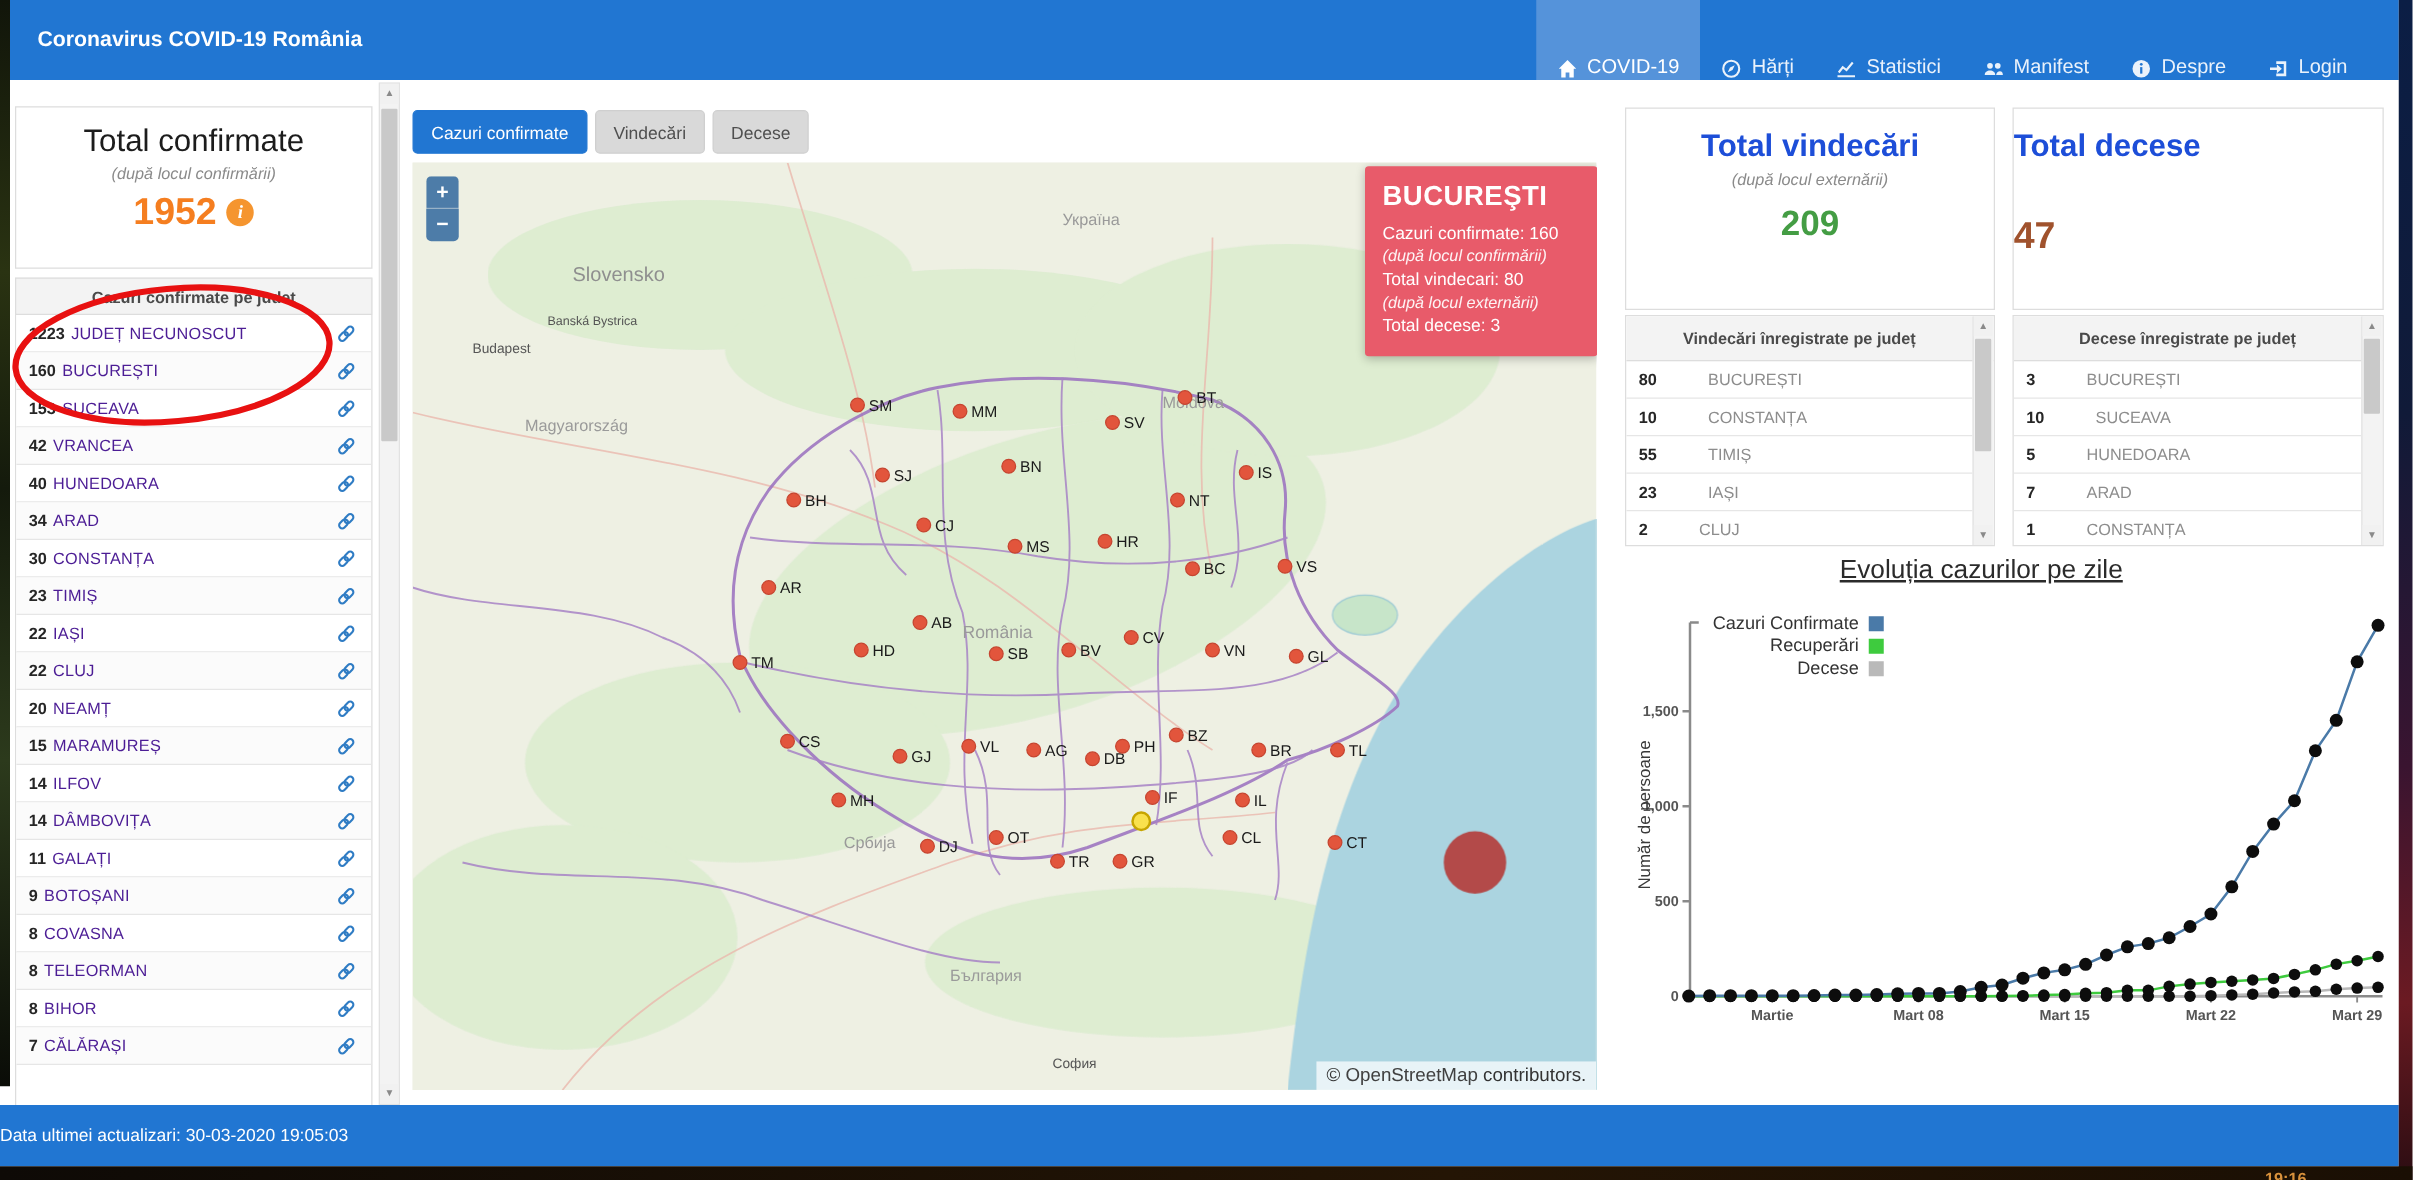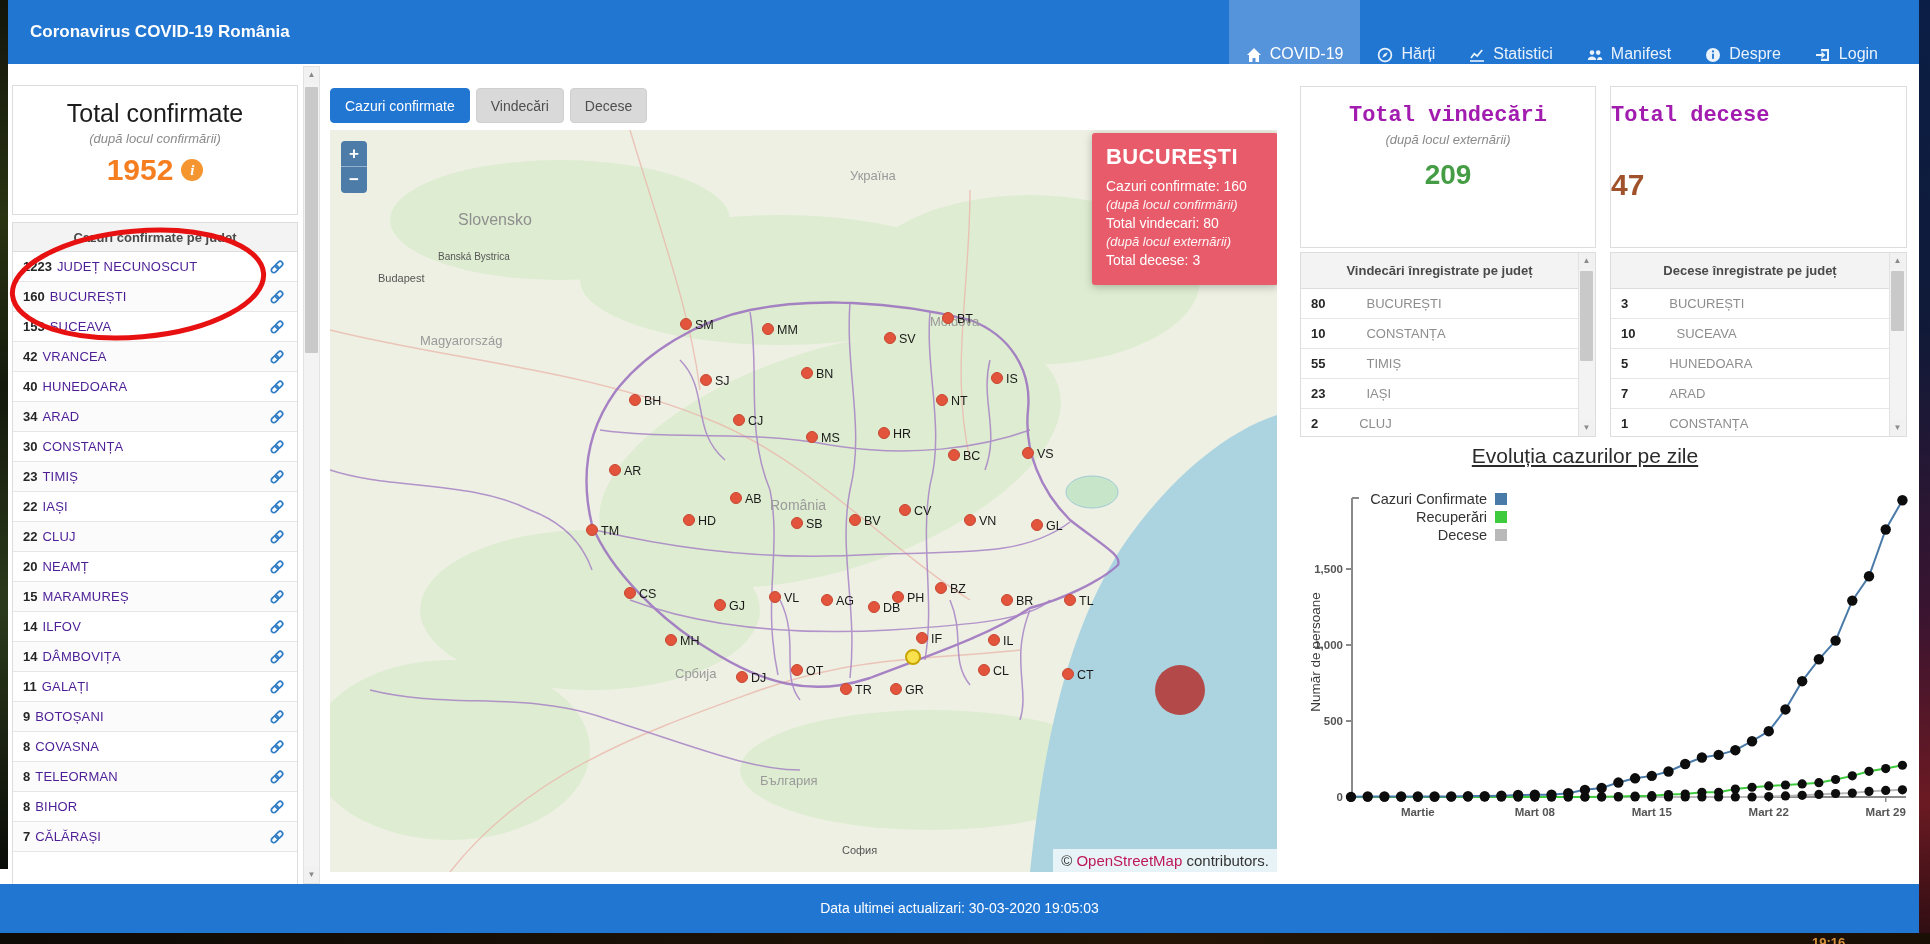--- a/index.html
+++ b/index.html
@@ -22,21 +22,21 @@
             font-size:17px; font-weight:bold; }
   .nav-items { position:absolute; right:24px; top:0; height:64px; display:flex; }
   .nav-item { height:64px; display:flex; align-items:flex-end; gap:8px; padding:1px 17px;
               color:#eaf2fb; font-size:16px; cursor:pointer; }
   .nav-item.active { background:#5593da; color:#fff; }
   .nicon { width:16px; height:16px; display:inline-block; }
   .nicon svg { width:16px; height:16px; display:block; }
 
   
   .footer { left:0; top:884px; width:1919px; height:49px; background:#2176d2; z-index:40;
-            color:#fff; font-size:14px; text-align:center; line-height:49px; }
+            color:#fff; font-size:14px; line-height:49px; }
 
   
   .card { background:#fff; border:1px solid #ddd; }
   .card-confirm { left:12px; top:85px; width:286px; height:130px; text-align:center; }
   .cc-title { font-size:25px; font-weight:normal; color:#1c1c1c; margin-top:13px; }
   .cc-sub   { font-size:13px; font-style:italic; color:#8a8a8a; margin-top:3px; }
   .cc-total { font-size:30px; font-weight:bold; color:#f57e20; margin-top:7px;
               display:flex; align-items:center; justify-content:center; gap:8px; }
   .info-badge { width:22px; height:22px; border-radius:50%; background:#f5952f; color:#fff;
               font-size:15px; font-weight:bold; font-family:"Liberation Serif",serif;
@@ -75,26 +75,26 @@
   .zbtn.zin  { border-radius:4px 4px 0 0; border-bottom:1px solid rgba(255,255,255,.4); }
   .zbtn.zout { border-radius:0 0 4px 4px; }
   .popup { position:absolute; left:762px; top:3px; width:186px; height:152px; z-index:6;
            background:#e85b6a; color:#fff; padding:11px 14px; border-radius:3px;
            box-shadow:0 2px 8px rgba(0,0,0,.25); }
   .pp-title { font-size:22px; font-weight:bold; letter-spacing:.4px; margin-bottom:7px; }
   .pp-line  { font-size:14px; line-height:18.5px; }
   .pp-it    { font-style:italic; font-size:13px; color:rgba(255,255,255,.93); }
   .attribution { position:absolute; right:0; bottom:0; z-index:5; background:rgba(255,255,255,.72);
            padding:3px 8px; font-size:15px; color:#333; }
-  .attribution a { color:#be185d; text-decoration:none; cursor:pointer;margin-top:30px; }
+  .attribution a { color:#404040; text-decoration:none; cursor:pointer;margin-top:30px; }
 
   
   .card-vind { left:1300px; top:86px; width:296px; height:162px; text-align:center; }
   .card-dec  { left:1610px; top:86px; width:297px; height:162px; text-align:left; }
-  .rc-title { font-size:22px; font-weight:bold; color:#a21caf; margin-top:16px;font-family:Liberation Mono, monospace; }
+  .rc-title { font-size:25px; font-weight:bold; color:#1d4ed8; margin-top:16px; }
   .rc-sub   { font-size:13px; font-style:italic; color:#8a8a8a; margin-top:4px; }
   .rc-total-green { font-size:28px; font-weight:bold; color:#449d44; margin-top:12px; }
   .rc-total-brown { font-size:30px; font-weight:bold; color:#a0522d; margin-top:40px; }
   .rlist { border:1px solid #ddd; background:#fff; overflow:hidden; }
   .list-vind { left:1300px; top:252px; width:296px; height:185px; }
   .list-dec  { left:1610px; top:252px; width:297px; height:185px; }
   .rl-header { height:36px; line-height:35px; background:#f3f3f3; border-bottom:1px solid #ddd;
            font-size:13px; font-weight:bold; color:#4a4a4a; text-align:center; padding-right:17px; }
   .rrow { height:30px; display:flex; align-items:center; padding-left:10px; font-size:13px;
            border-bottom:1px solid #e6e6e6; margin-right:17px;gap:36px; }

